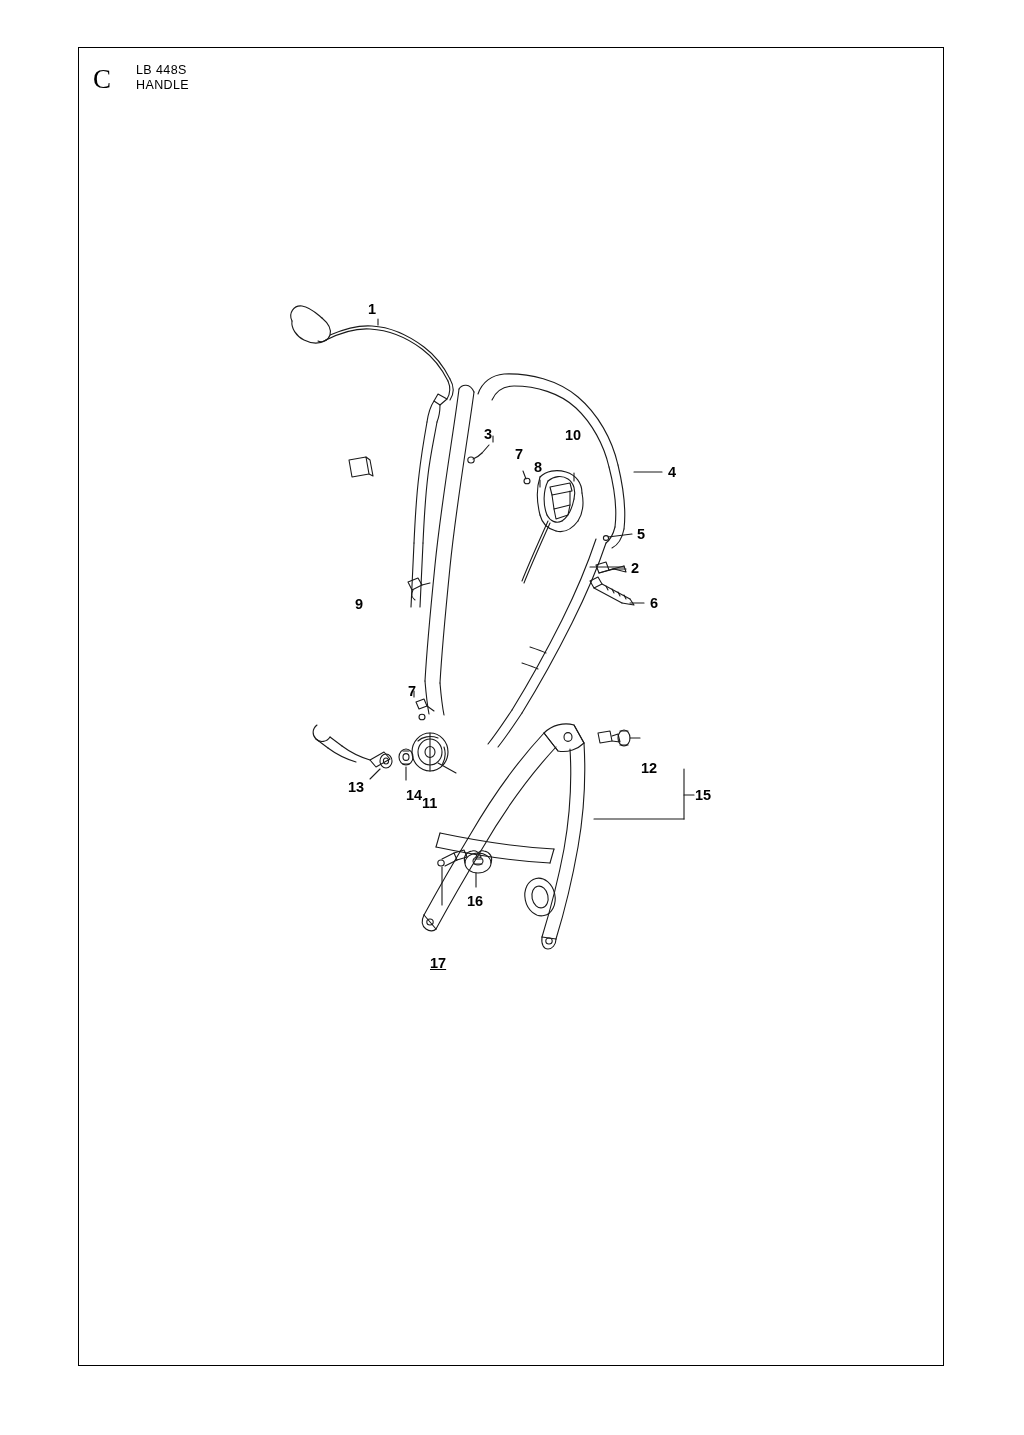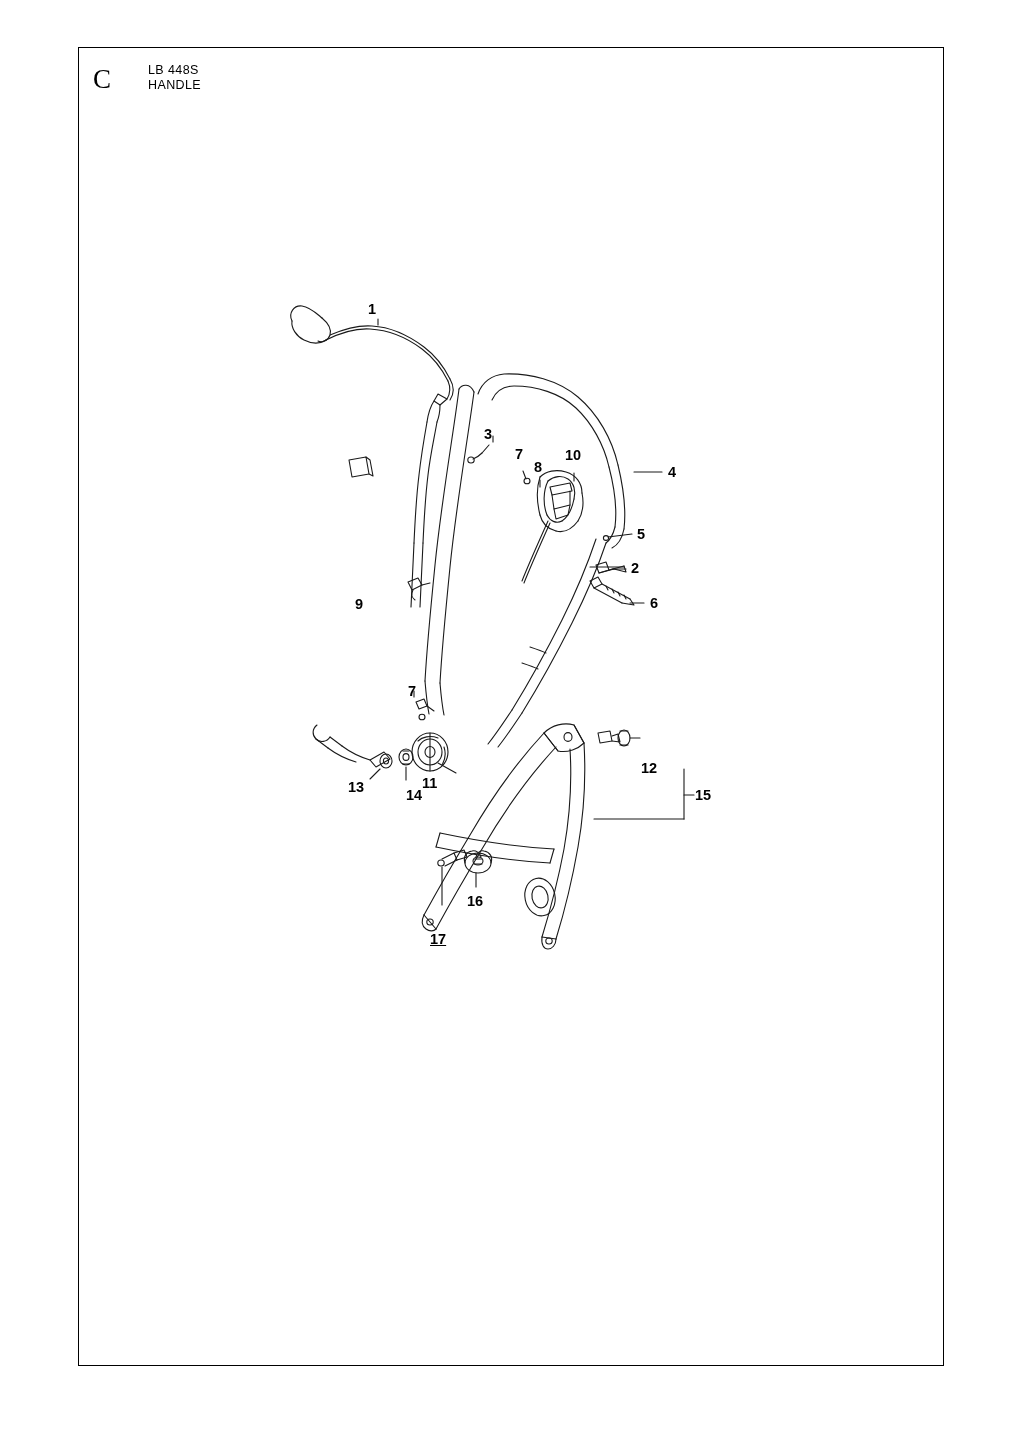--- a/index.html
+++ b/index.html
@@ -38,21 +38,20 @@
     font-family: "Liberation Serif", serif;
     color: #000;
     line-height: 1;
     letter-spacing: 0px;
   }
   #title-block {
     position: absolute;
     left: 136px;
     top: 63px;
     line-height: 15px;
-    margin-left: 12px;
   }
   #title-block .line {
     font-size: 12.5px;
     letter-spacing: 0.4px;
     color: #000;
     white-space: nowrap;
   }
   #drawing {
     position: absolute;
     left: 78px;
@@ -305,29 +304,29 @@
 
         <path d="M294,558 L330,558" stroke-width="0"></path>
 
       </g>
     </svg>
 
     <div class="callout" style="left:290px;  top:254px;">1</div>
     <div class="callout" style="left:406px;  top:379px;">3</div>
     <div class="callout" style="left:437px;  top:399px;">7</div>
     <div class="callout" style="left:456px;  top:412px;">8</div>
-    <div class="callout" style="left:487px;  top:400px;">10</div>
+    <div class="callout" style="left:487px;  top:380px;">10</div>
     <div class="callout" style="left:590px;  top:417px;">4</div>
     <div class="callout" style="left:559px;  top:479px;">5</div>
     <div class="callout" style="left:553px;  top:513px;">2</div>
     <div class="callout" style="left:572px;  top:548px;">6</div>
     <div class="callout" style="left:277px;  top:549px;">9</div>
     <div class="callout" style="left:330px;  top:636px;">7</div>
     <div class="callout" style="left:563px;  top:713px;">12</div>
     <div class="callout" style="left:617px;  top:740px;text-align:center;">15</div>
     <div class="callout" style="left:270px;  top:732px;text-align:right;">13</div>
     <div class="callout" style="left:311px;  top:740px;margin-left:17px;">14</div>
-    <div class="callout" style="left:344px;  top:728px;">11</div>
+    <div class="callout" style="left:344px;  top:748px;">11</div>
     <div class="callout" style="left:389px;  top:846px;">16</div>
-    <div class="callout" style="left:352px;  top:884px;text-decoration:underline;">17</div>
+    <div class="callout" style="left:352px;  top:908px;text-decoration:underline;">17</div>
 
   </div>
 </div>
 
 </body></html>

